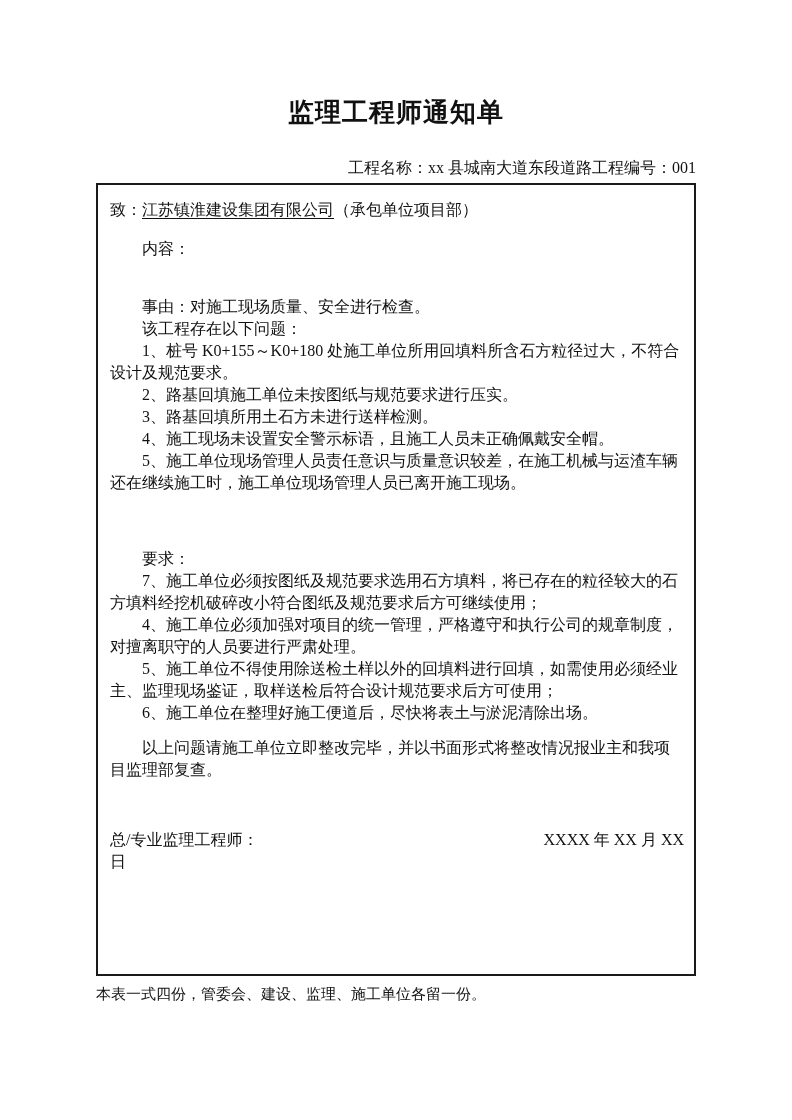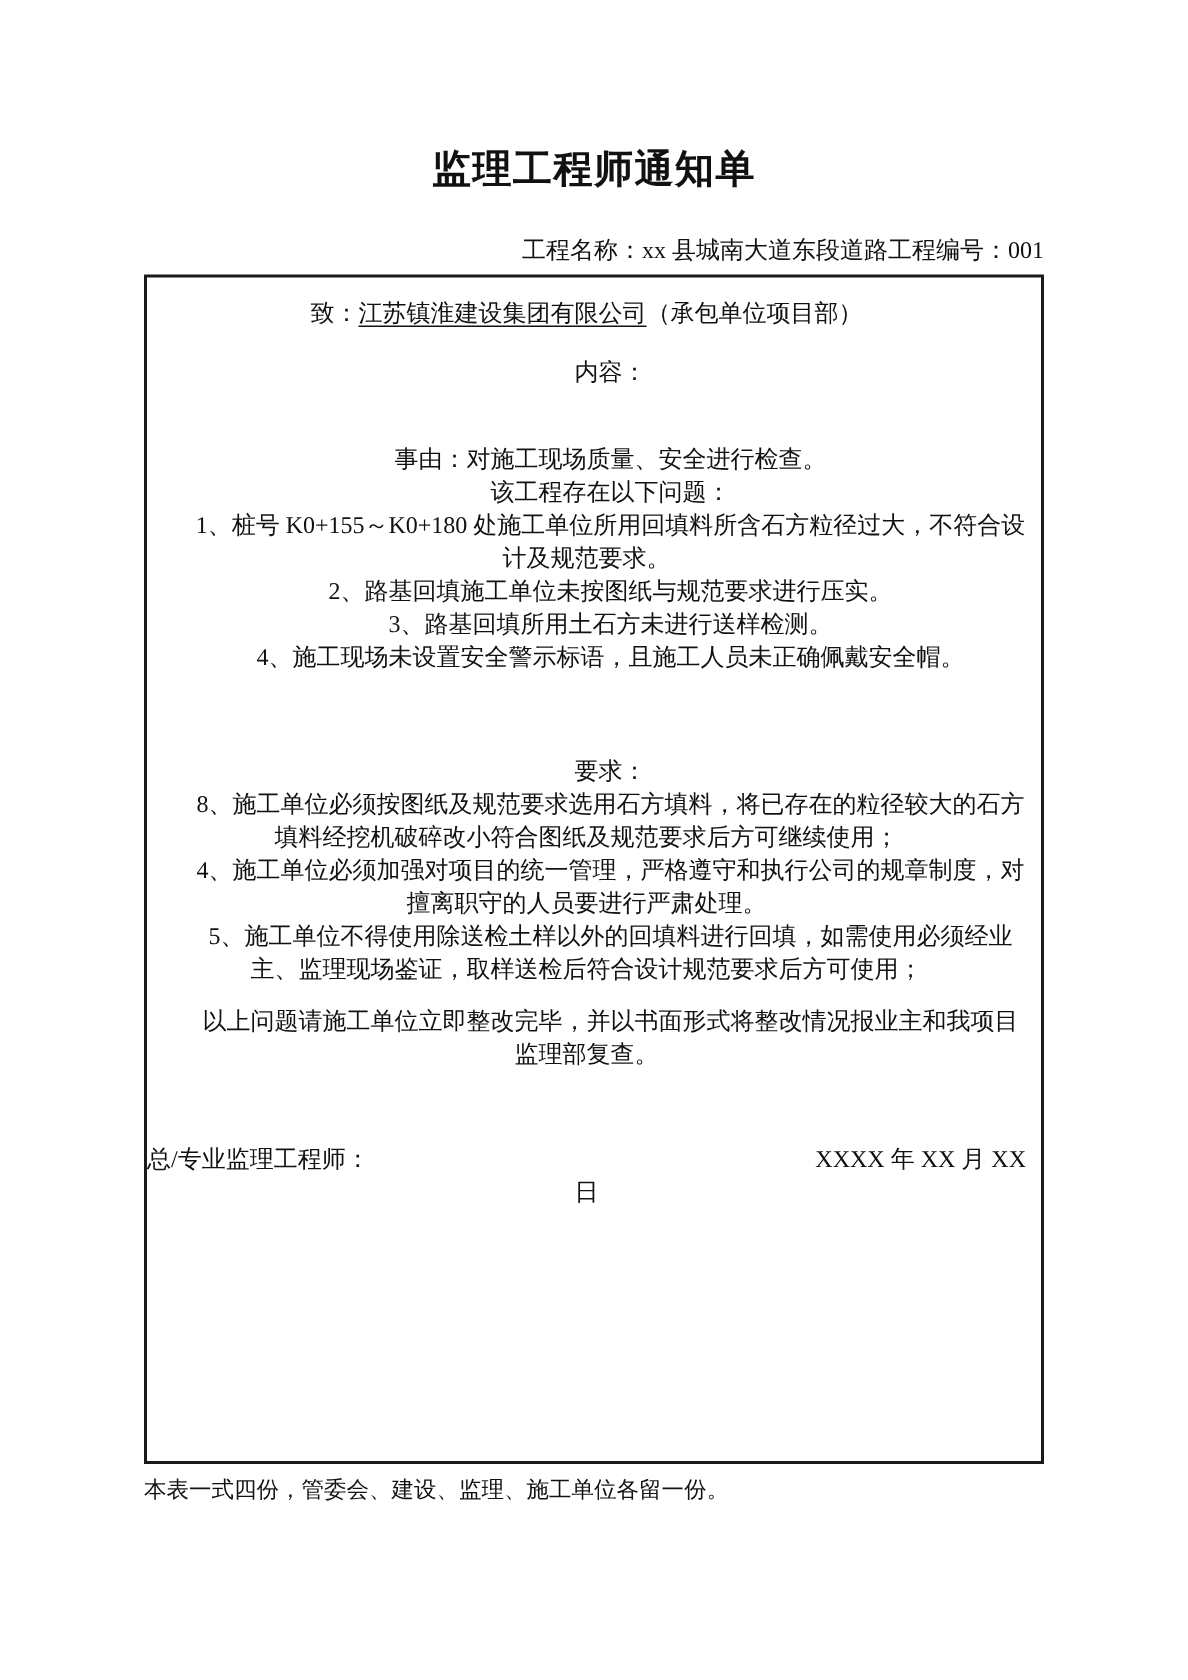--- a/index.html
+++ b/index.html
@@ -29,23 +29,22 @@
     display: flex;
     justify-content: flex-end;
     align-items: flex-end;
   }
   .notice-box {
     box-sizing: border-box;
     width: 600px;
     height: 793px;
     margin: 4px auto 0 auto;
     border: 2px solid #1a1a1a;
-    padding: 14px 10px 0 0;
+    padding: 14px 10px 0 12px;
     overflow: hidden;
-    text-align: center;
   }
   .notice-box p { margin: 0; }
   .indent { text-indent: 2em; }
   .to-line { text-indent: 0; }
   .company-name {
     text-decoration: underline;
     text-underline-offset: 3px;
   }
   .subject-line { margin-top: 36px !important; }
   .content-label { margin-top: 17px !important; }
@@ -83,25 +82,27 @@
 
     <p class="indent content-label">内容：</p>
 
     <p class="indent subject-line">事由：对施工现场质量、安全进行检查。</p>
     <p class="indent">该工程存在以下问题：</p>
 
     <p class="indent">1、桩号 K0+155～K0+180 处施工单位所用回填料所含石方粒径过大，不符合设计及规范要求。</p>
     <p class="indent">2、路基回填施工单位未按图纸与规范要求进行压实。</p>
     <p class="indent">3、路基回填所用土石方未进行送样检测。</p>
     <p class="indent">4、施工现场未设置安全警示标语，且施工人员未正确佩戴安全帽。</p>
+    <p class="indent">5、施工单位现场管理人员责任意识与质量意识较差，在施工机械与运渣车辆还在继续施工时，施工单位现场管理人员已离开施工现场。</p>
 
     <p class="indent req-label">要求：</p>
-    <p class="indent">8、施工单位必须按图纸及规范要求选用石方填料，将已存在的粒径较大的石方填料经挖机破碎改小符合图纸及规范要求后方可继续使用；</p>
+    <p class="indent">7、施工单位必须按图纸及规范要求选用石方填料，将已存在的粒径较大的石方填料经挖机破碎改小符合图纸及规范要求后方可继续使用；</p>
     <p class="indent">4、施工单位必须加强对项目的统一管理，严格遵守和执行公司的规章制度，对擅离职守的人员要进行严肃处理。</p>
     <p class="indent">5、施工单位不得使用除送检土样以外的回填料进行回填，如需使用必须经业主、监理现场鉴证，取样送检后符合设计规范要求后方可使用；</p>
+    <p class="indent">6、施工单位在整理好施工便道后，尽快将表土与淤泥清除出场。</p>
 
     <p class="indent closing">以上问题请施工单位立即整改完毕，并以书面形式将整改情况报业主和我项目监理部复查。</p>
 
     <div class="signature-row">
       <span>总/专业监理工程师：</span>
       <span>XXXX 年 XX 月 XX</span>
     </div>
     <p class="date-wrap-line">日</p>
 
   </div>

